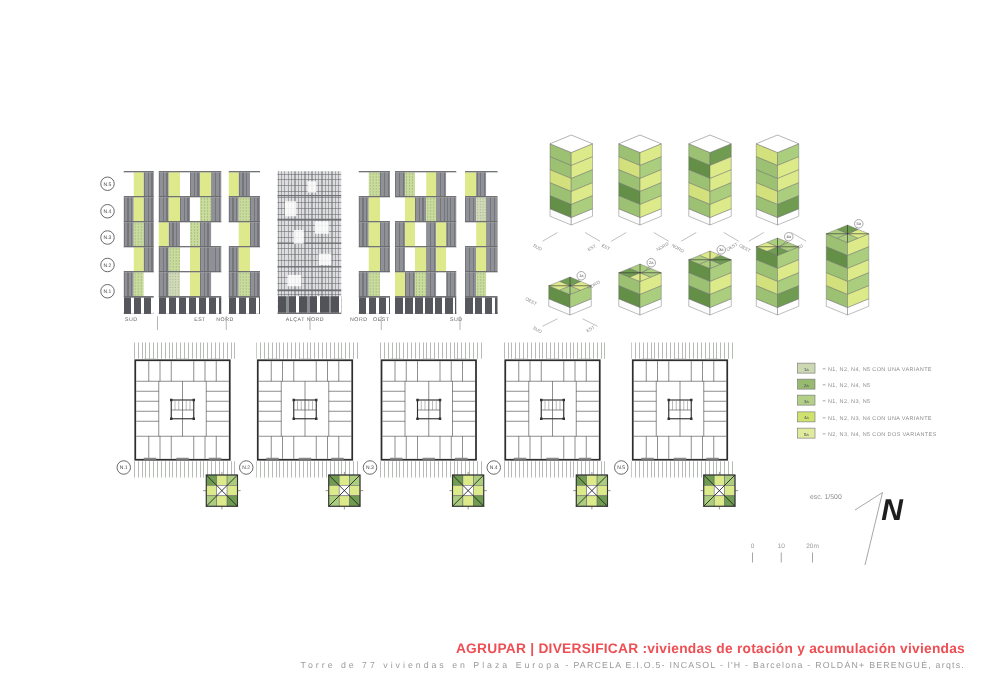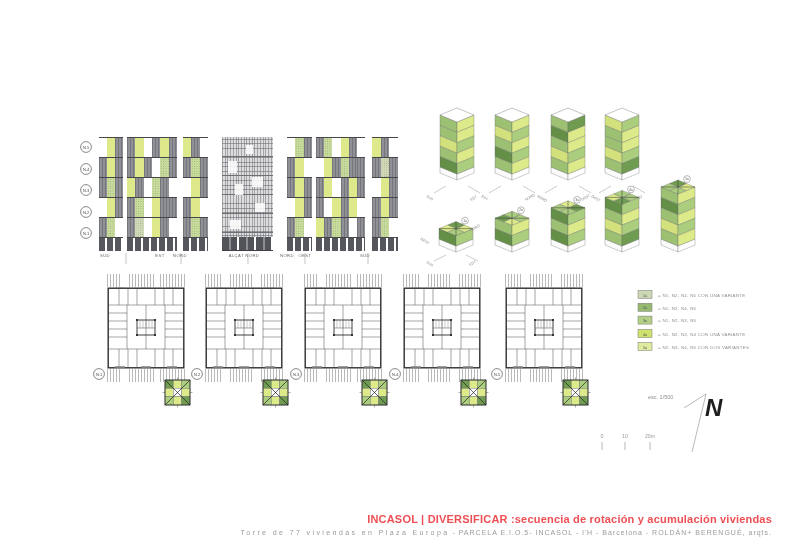--- a/index.html
+++ b/index.html
@@ -831,18 +831,18 @@
       <text x="54" y="8" font-size="5.2" fill="#999" text-anchor="middle">20m</text>
       <line x1="54" y1="12" x2="54" y2="20" stroke="#999" stroke-width="0.7"></line>
     </svg>
 
   <svg class="abs" width="56" height="80" viewBox="0 0 56 80" style="left:672px;top:383px">
     <line x1="20" y1="69" x2="34" y2="11" stroke="#9a9a9a" stroke-width="0.7"></line>
     <line x1="12" y1="25" x2="34" y2="11" stroke="#9a9a9a" stroke-width="0.7"></line>
     <text id="north-letter" x="33" y="33" font-size="24" font-style="italic" font-weight="bold" fill="#1e1e1e">N</text>
   </svg>
 
-  <div id="title-main">INCASOL | DIVERSIFICAR :secuencia de rotación y acumulación viviendas</div>
+  <div id="title-main">AGRUPAR | DIVERSIFICAR :viviendas de rotación y acumulación viviendas</div>
   <div id="title-sub">
     <span class="s1">Torre de 77 viviendas en Plaza Europa</span><span class="s2"> - PARCELA E.I.O.5- INCASOL - l'H - Barcelona - ROLDÁN+ BERENGUÉ, arqts.</span>
   </div>
 
 </div>
 
 </body></html>

